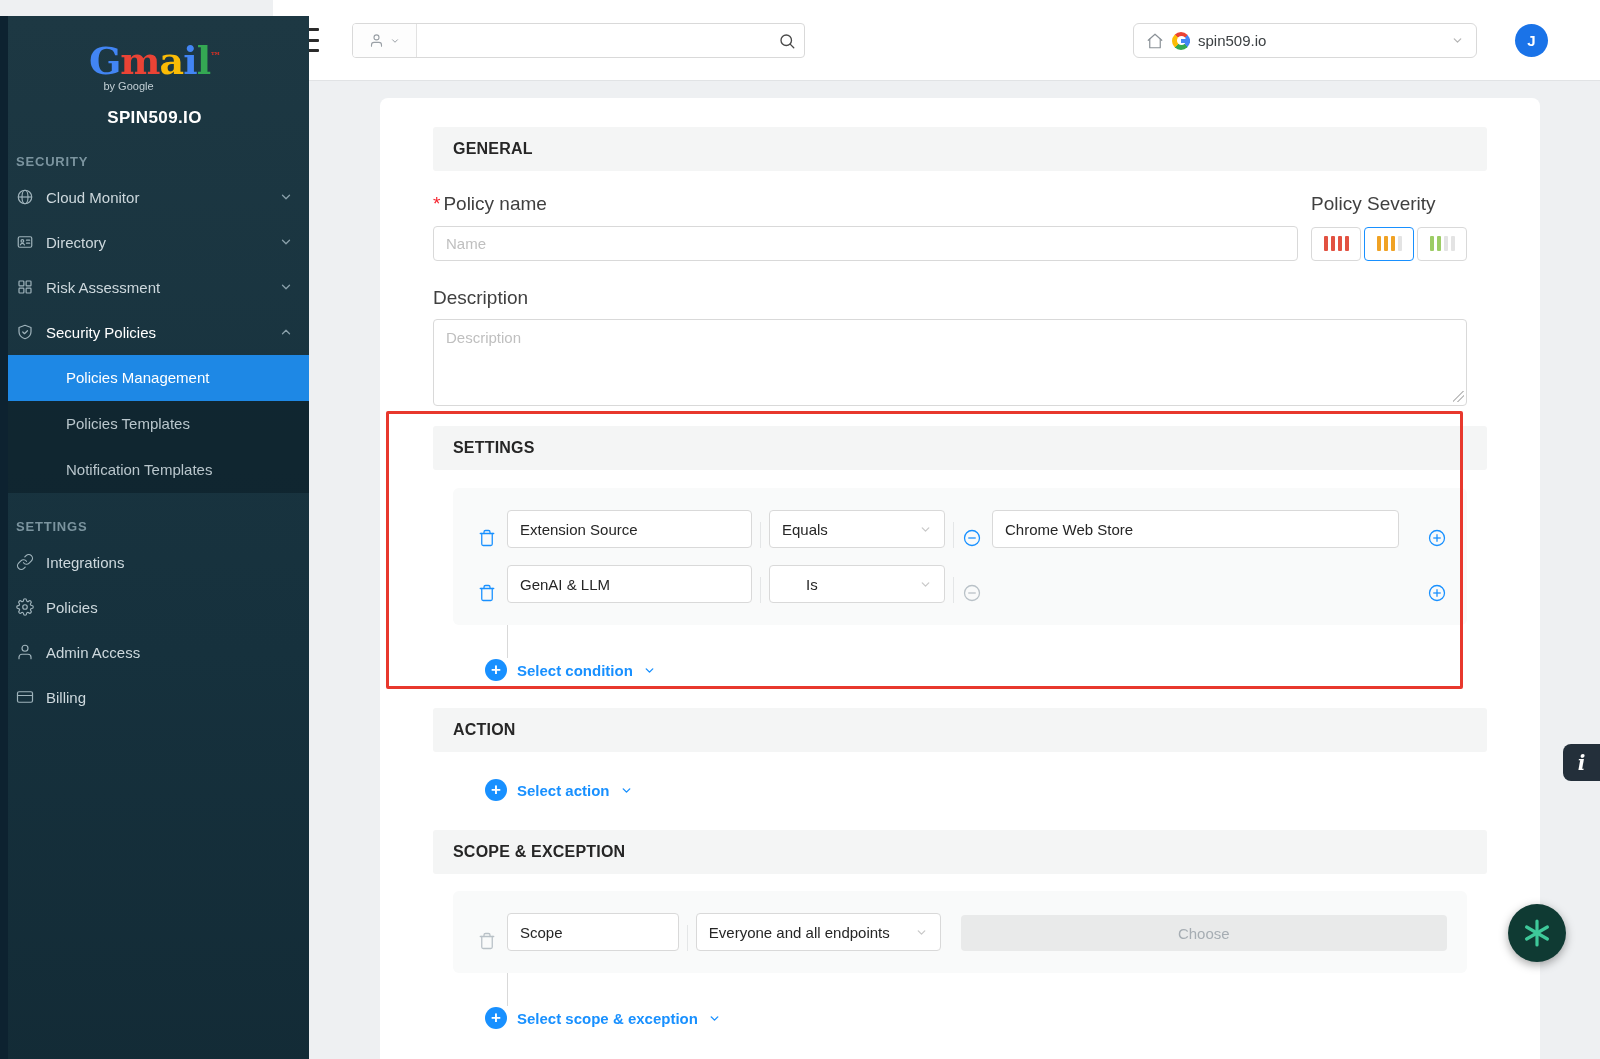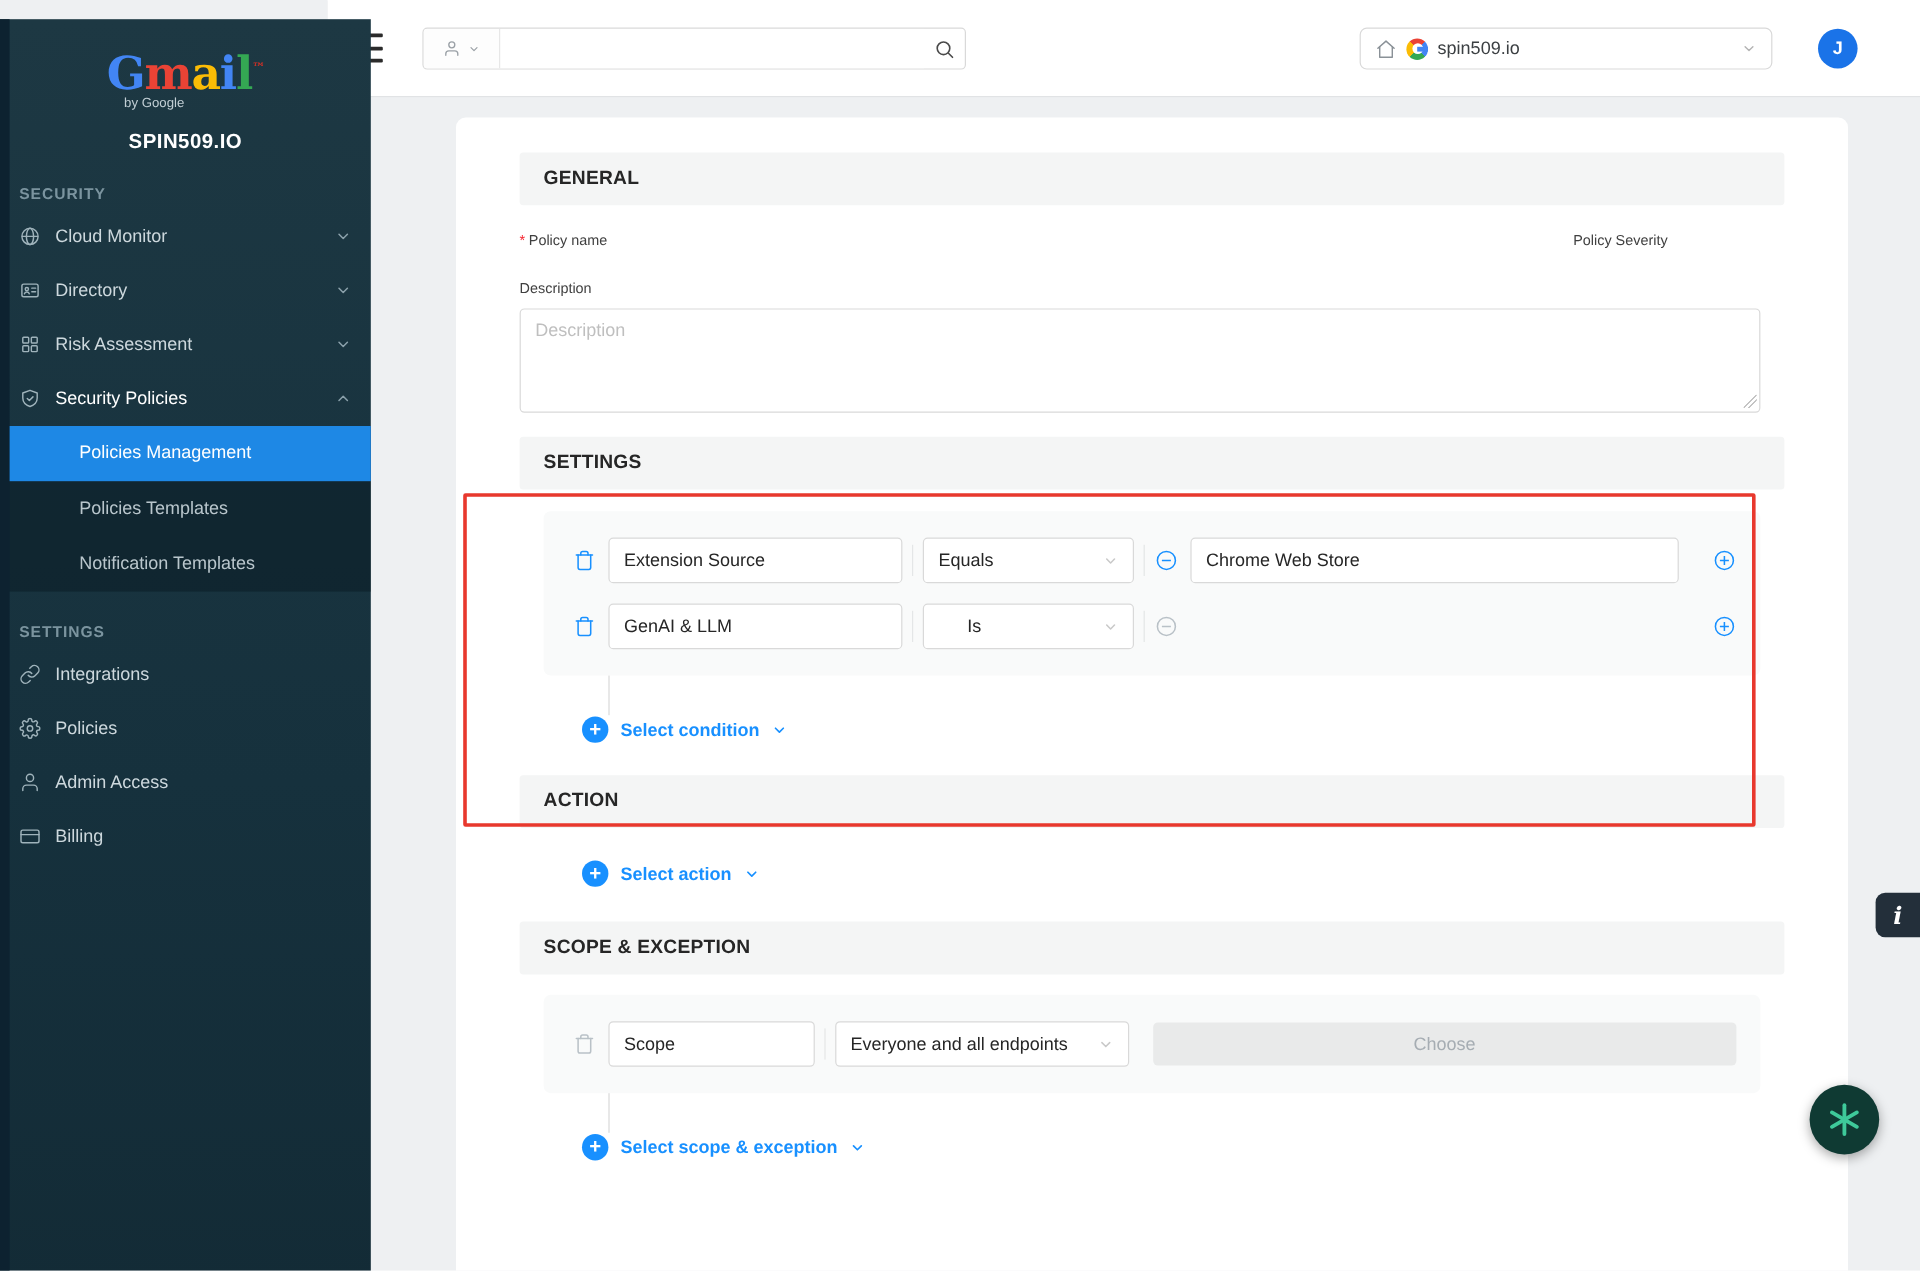--- a/index.html
+++ b/index.html
@@ -55,21 +55,21 @@
   .avatar { position:absolute; left:1242px; top:24px; width:33px; height:33px; border-radius:50%; background:#1a73e8;
     color:#fff; font-size:15px; font-weight:bold; display:flex; align-items:center; justify-content:center; cursor:pointer; }
 
   
   .main { position:absolute; left:273px; top:80px; width:1327px; height:979px; overflow:hidden;margin-left:40px; }
   .card { position:absolute; left:67px; top:18px; width:1160px; height:1120px; background:#fff; border-radius:8px;
     padding:29px 53px 0 53px; }
   .section-bar { height:44px; background:#f4f5f5; border-radius:3px; display:flex; align-items:center; padding:0 20px;
     font-size:16px; font-weight:bold; color:#262626; letter-spacing:.2px; }
   .row-labels { width:1034px; margin-top:22px; display:flex; justify-content:space-between; align-items:flex-end; }
-  .label { font-size:12px; color:#404040; }
+  .label { font-size:19px; color:#404040; }
   .req { color:#f5222d; margin-right:3px; }
   .sev-label { width:156px; }
   .row-inputs { width:1034px; margin-top:11px; display:flex; justify-content:space-between; align-items:center; }
   .text-input { width:865px; height:35px; border:1px solid #d9d9d9; border-radius:4px; padding:0 12px; font-size:15px;
     color:#333; outline:none; font-family:inherit; }
   .text-input::placeholder, .desc-area::placeholder { color:#bfbfbf; }
   .severity-group { display:flex; gap:3px; }
   .sev { width:50px; height:34px; border:1px solid #d9d9d9; border-radius:4px; background:#fff; display:flex; align-items:center;
     justify-content:center; gap:3px; cursor:pointer; }
   .sev.selected { border-color:#1890ff; }
@@ -78,21 +78,21 @@
   .desc-wrap { position:relative; width:1034px; margin-top:10px; }
   .desc-area { width:1034px; height:87px; border:1px solid #d9d9d9; border-radius:4px; padding:9px 12px; font-size:15px;
     color:#333; resize:none; outline:none; font-family:inherit; display:block; }
   .resize-handle { position:absolute; right:3px; bottom:4px; width:11px; height:11px;
     background:linear-gradient(135deg,transparent 0 45%,#c4c4c4 45% 53%,transparent 53% 66%,#c4c4c4 66% 74%,transparent 74%); }
 
   .mt20 { margin-top:20px; } .mt26 { margin-top:26px; } .mt18 { margin-top:18px; } .mt17 { margin-top:17px; } .mt28 { margin-top:28px; }
 
   .panel { margin-left:20px; width:1014px; background:#f9fafa; border-radius:6px; padding:22px 20px 22px 24px;
     display:flex; flex-direction:column; gap:17px; }
-  .cond-row { display:flex; align-items:center; }
+  .cond-row { display:flex; align-items:flex-end; }
   .icon-btn { width:20px; height:20px; background:none; border:none; padding:0; cursor:pointer; display:flex; align-items:center;
     justify-content:center; }
   .icon-btn svg { width:18px; height:18px; display:block; }
   .blue-ic { color:#1890ff; }
   .gray-ic { color:#b9c1c7; }
   .field-box { height:38px; background:#fff; border:1px solid #d9d9d9; border-radius:4px; display:flex; align-items:center;
     padding:0 12px; font-size:15px; color:#262626; cursor:pointer; margin-left:10px; }
   .field-box .fchev { margin-left:auto; color:#c9c9c9; width:13px; height:13px; }
   .field-box .fchev svg { width:13px; height:13px; display:block; }
   .w245 { width:245px; } .w176 { width:176px; } .w407 { width:407px; } .w172 { width:172px; }
@@ -302,20 +302,43 @@
 
       <div class="section-bar">
           <span>GENERAL</span>
         </div>
 
       <div class="row-labels">
         <div class="label"><span class="req">*</span><span>Policy name</span></div>
         <div class="label sev-label">Policy Severity</div>
       </div>
 
+      <div class="row-inputs">
+        <input class="text-input" placeholder="Name" style="">
+        <div class="severity-group">
+          <button class="sev">
+            <b style="background: rgb(226, 81, 65);"></b>
+              <b style="background: rgb(226, 81, 65);"></b>
+              <b style="background: rgb(226, 81, 65);"></b>
+              <b style="background: rgb(226, 81, 65);"></b>
+          </button>
+          <button class="sev selected">
+            <b style="background: rgb(240, 162, 36);"></b>
+              <b style="background: rgb(240, 162, 36);"></b>
+              <b style="background: rgb(240, 162, 36);"></b>
+              <b style="background: rgb(227, 227, 227);"></b>
+          </button>
+          <button class="sev">
+            <b style="background: rgb(156, 204, 101);"></b>
+              <b style="background: rgb(156, 204, 101);"></b>
+              <b style="background: rgb(227, 227, 227);"></b>
+              <b style="background: rgb(227, 227, 227);"></b>
+          </button>
+        </div>
+      </div>
 
       <div class="label desc-label">Description</div>
       <div class="desc-wrap">
         <textarea class="desc-area" placeholder="Description" style=""></textarea>
         <span class="resize-handle"></span>
       </div>
 
       <div class="section-bar mt20">
           <span>SETTINGS</span>
         </div>

